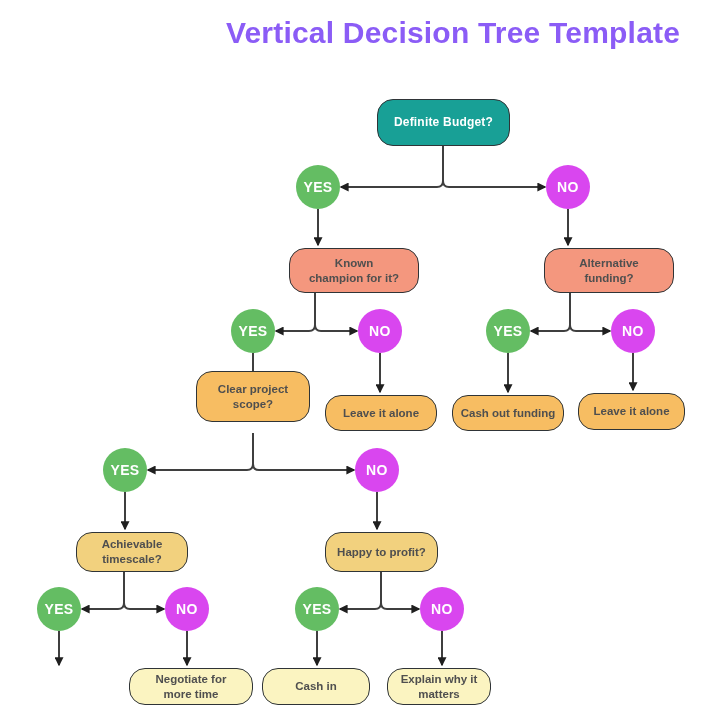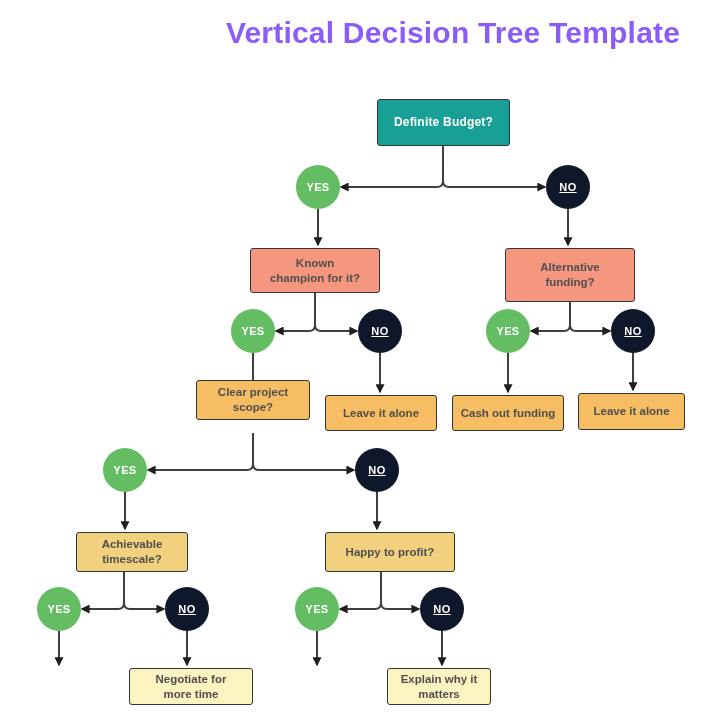--- a/index.html
+++ b/index.html
@@ -8,37 +8,37 @@
     font-family:"Liberation Sans",sans-serif;
   }
   #title{
     position:absolute;left:166px;top:6px;width:554px;margin:10px;
     text-align:center;font-size:30px;font-weight:800;letter-spacing:0.2px;
     color:#8b5cf6;
   }
   #wires{position:absolute;left:0;top:0;z-index:1;}
   .box{
     position:absolute;z-index:2;box-sizing:border-box;
-    border:1.6px solid #2f3437;border-radius:3px;
+    border:1.6px solid #2f3437;border-radius:16px;
     display:flex;align-items:center;justify-content:center;
     font-size:11.5px;font-weight:bold;color:#4f4f4f;text-align:center;
   }
   .box span{white-space:pre-line;line-height:1.3;}
   .root{background:#18A096;color:#ffffff;font-size:12px;letter-spacing:0.2px;}
-  .salmon{background:#F4977E;}
+  .salmon{background:#F4977E;margin-left:39px;}
   .orange{background:#F7BD62;}
   .yellow{background:#F2D17E;}
   .pale{background:#FBF4C1;}
   .circle{
     position:absolute;z-index:2;width:44px;height:44px;border-radius:50%;
     display:flex;align-items:center;justify-content:center;
-    font-size:11px;font-weight:bold;color:#ffffff;letter-spacing:0.4px;
+    font-size:14px;font-weight:bold;color:#ffffff;letter-spacing:0.4px;
   }
   .yes{background:#64BD63;}
-  .no{background:#0f172a;text-decoration:underline;}
+  .no{background:#d946ef;}
 </style>
 </head>
 <body>
 
 <div id="canvas">
 
   <h1 id="title">Vertical Decision Tree Template</h1>
 
   <svg id="wires" width="720" height="714" viewBox="0 0 720 714">
     <defs>
@@ -92,39 +92,39 @@
     <span>YES</span>
   </div>
   <div class="circle no" style="left:546px;top:165px">
     <span>NO</span>
   </div>
 
   <div class="box salmon" style="left:250px;top:248px;width:130px;height:45px">
     <span>Known
 champion for it?</span>
   </div>
-  <div class="box salmon" style="left:505px;top:248px;width:130px;height:54px">
+  <div class="box salmon" style="left:505px;top:248px;width:130px;height:45px">
     <span>Alternative
 funding?</span>
   </div>
 
   <div class="circle yes" style="left:231px;top:309px">
     <span>YES</span>
   </div>
   <div class="circle no" style="left:358px;top:309px">
     <span>NO</span>
   </div>
   <div class="circle yes" style="left:486px;top:309px">
     <span>YES</span>
   </div>
   <div class="circle no" style="left:611px;top:309px">
     <span>NO</span>
   </div>
 
-  <div class="box orange" style="left:196px;top:380px;width:114px;height:40px">
+  <div class="box orange" style="left:196px;top:371px;width:114px;height:51px">
     <span>Clear project
 scope?</span>
   </div>
   <div class="box orange" style="left:325px;top:395px;width:112px;height:36px">
     <span>Leave it alone</span>
   </div>
   <div class="box orange" style="left:452px;top:395px;width:112px;height:36px">
     <span>Cash out funding</span>
   </div>
   <div class="box orange" style="left:578px;top:393px;width:107px;height:37px">
@@ -135,39 +135,42 @@
     <span>YES</span>
   </div>
   <div class="circle no" style="left:355px;top:448px">
     <span>NO</span>
   </div>
 
   <div class="box yellow" style="left:76px;top:532px;width:112px;height:40px">
     <span>Achievable
 timescale?</span>
   </div>
-  <div class="box yellow" style="left:325px;top:532px;width:130px;height:40px">
+  <div class="box yellow" style="left:325px;top:532px;width:113px;height:40px">
     <span>Happy to profit?</span>
   </div>
 
   <div class="circle yes" style="left:37px;top:587px">
     <span>YES</span>
   </div>
   <div class="circle no" style="left:165px;top:587px">
     <span>NO</span>
   </div>
   <div class="circle yes" style="left:295px;top:587px">
     <span>YES</span>
   </div>
   <div class="circle no" style="left:420px;top:587px">
     <span>NO</span>
   </div>
 
   <div class="box pale" style="left:129px;top:668px;width:124px;height:37px">
     <span>Negotiate for
 more time</span>
   </div>
+  <div class="box pale" style="left:262px;top:668px;width:108px;height:37px">
+    <span>Cash in</span>
+  </div>
   <div class="box pale" style="left:387px;top:668px;width:104px;height:37px">
     <span>Explain why it
 matters</span>
   </div>
 
 </div>
 
 </body></html>

